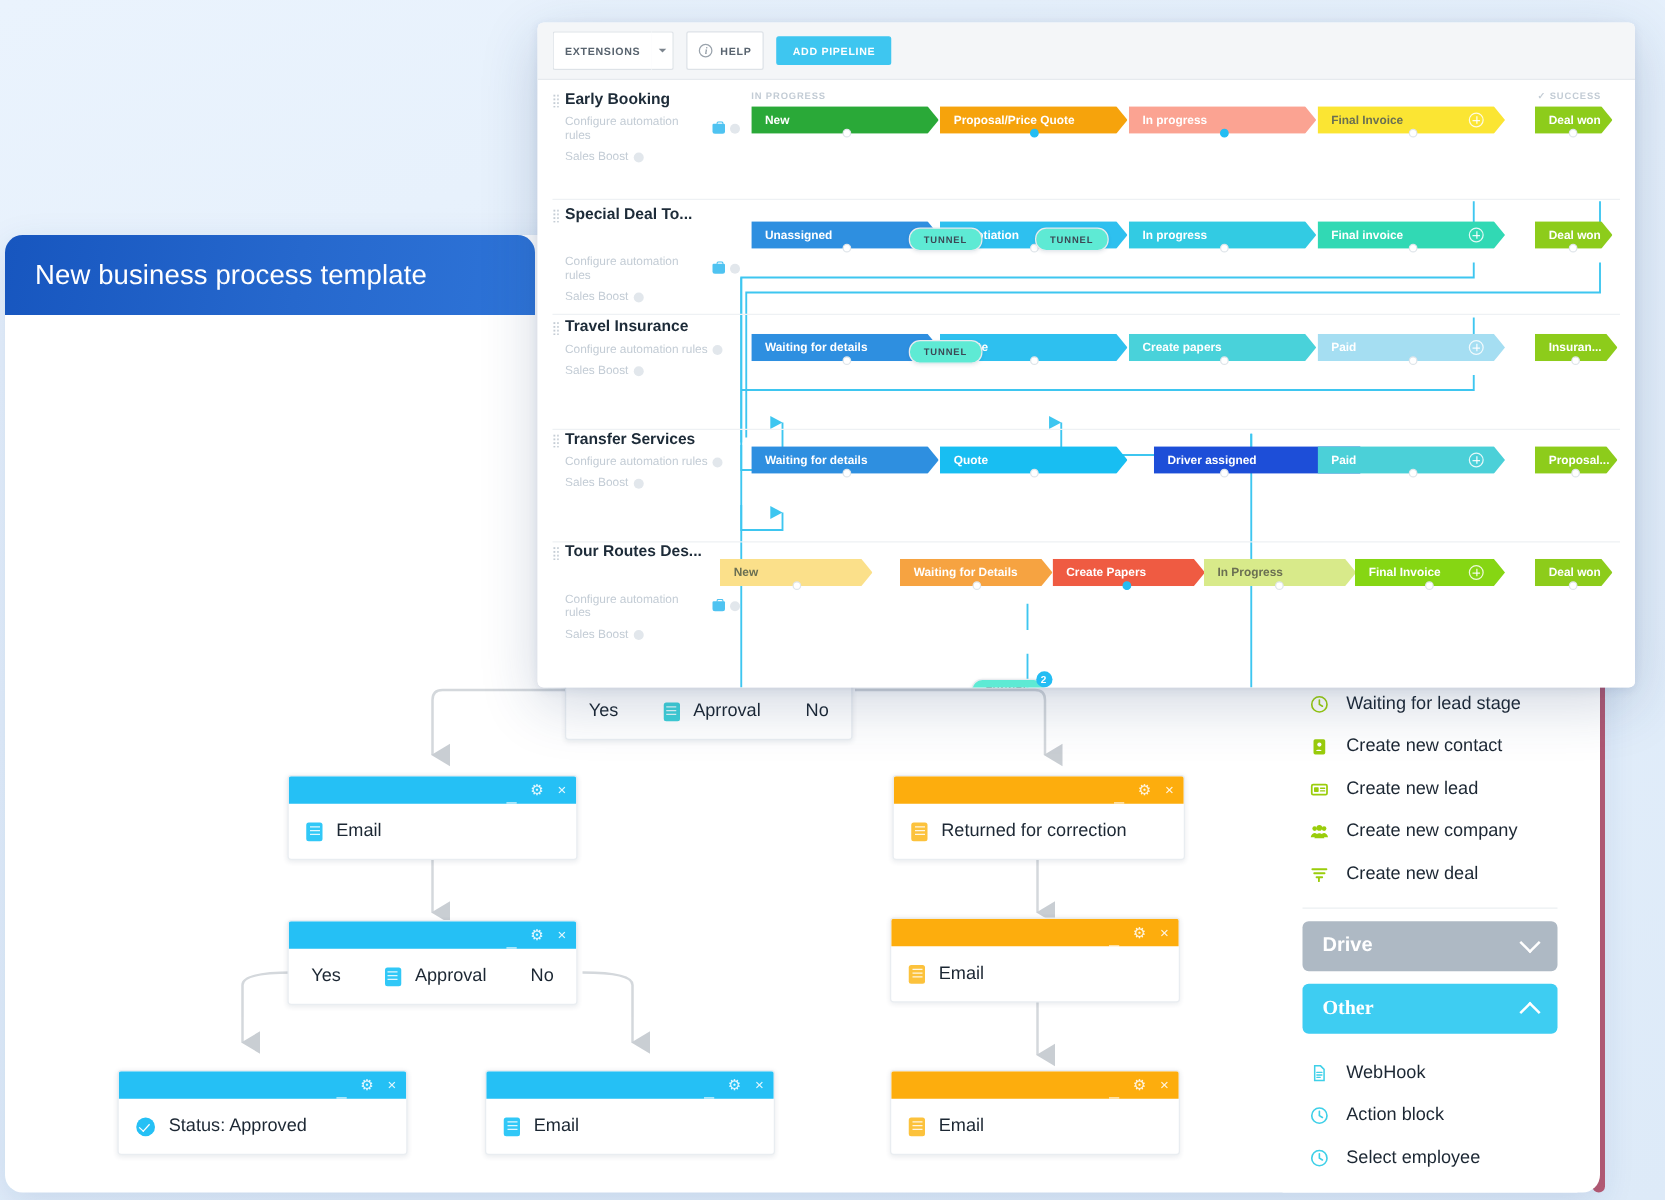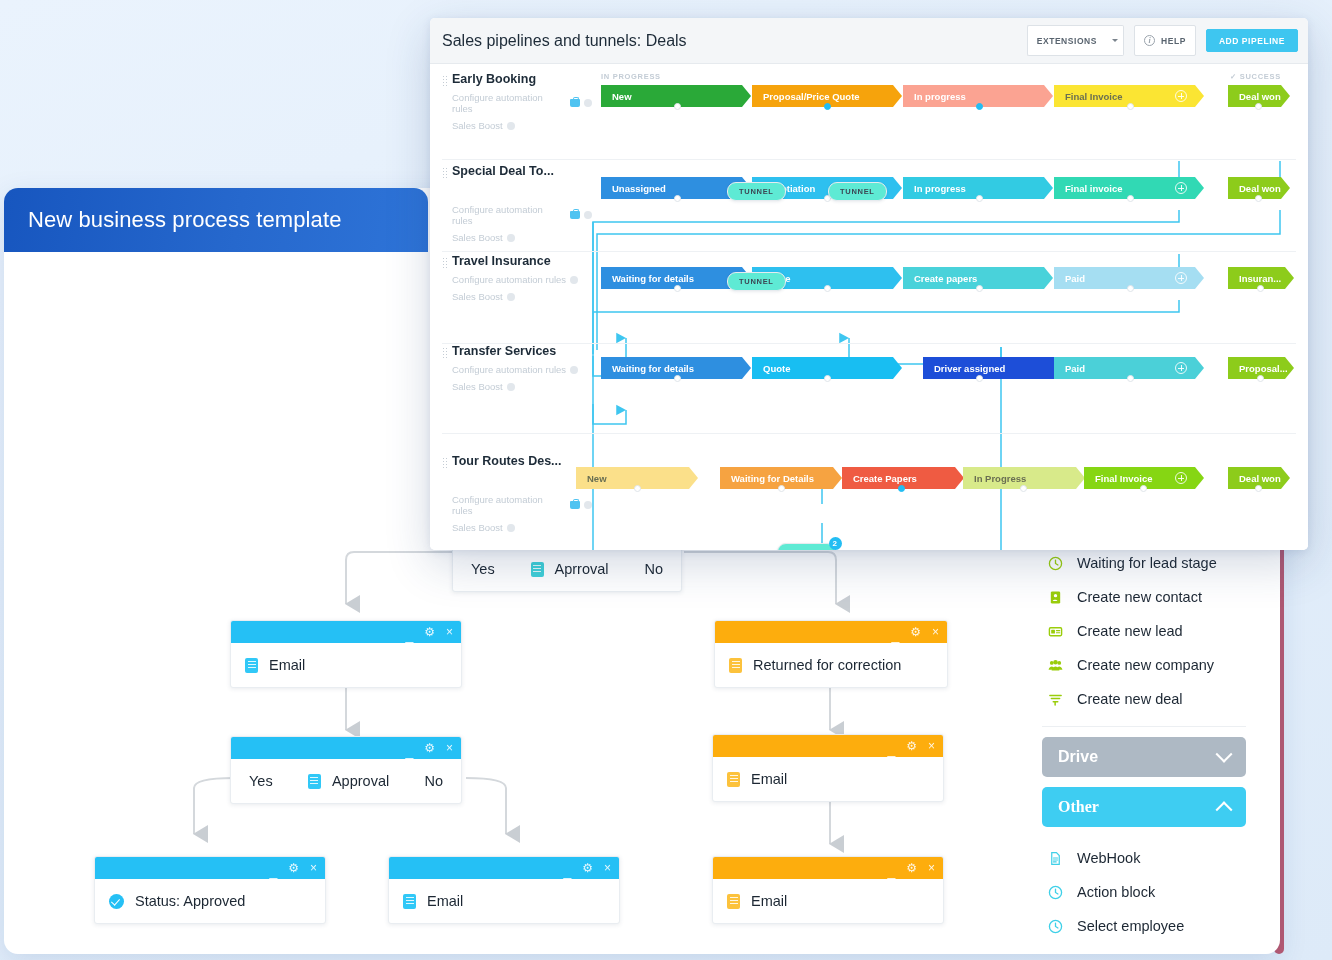--- a/index.html
+++ b/index.html
@@ -415,21 +415,20 @@
         </span>
         <span>Select employee</span>
       </div>
     </div>
   </div>
 </div>
 
 <div id="pipe">
   <div id="pipeHead">
     <div style="width:6px"></div>
-    <div class="h-title">Sales pipelines and tunnels: Deals</div>
 
     <div class="hgroup">
       <div class="hbtn first">EXTENSIONS</div>
       <div class="hbtn caret">
           <span class="tri-d"></span>
         </div>
     </div>
 
     <div class="hbtn" style="margin-right:10px">
       <span class="infoc"></span>
@@ -644,21 +643,21 @@
       <div class="dot" style="left:697px; top:31px;"></div>
 
       <div class="stage" style="left:798px; top:13px; width:66px; background:#8dcc1b;">
         <span>Proposal...</span>
       </div>
       <div class="dot" style="left:827px; top:31px;"></div>
 
       <div class="rowline" style="top:89px;"></div>
     </div>
 
-    <div class="prow" style="top:390px; height:110px;">
+    <div class="prow" style="top:370px; height:110px;">
       <div class="rlabel">
         <span class="drag"></span>
         <div class="rname">Tour Routes Des...</div>
         <div class="rsub" style="margin-top:26px">
           <span>Configure automation rules</span>
           <span class="bagico"></span>
           <span class="minfo"></span>
         </div>
         <div class="rsub">
           <span>Sales Boost</span>

